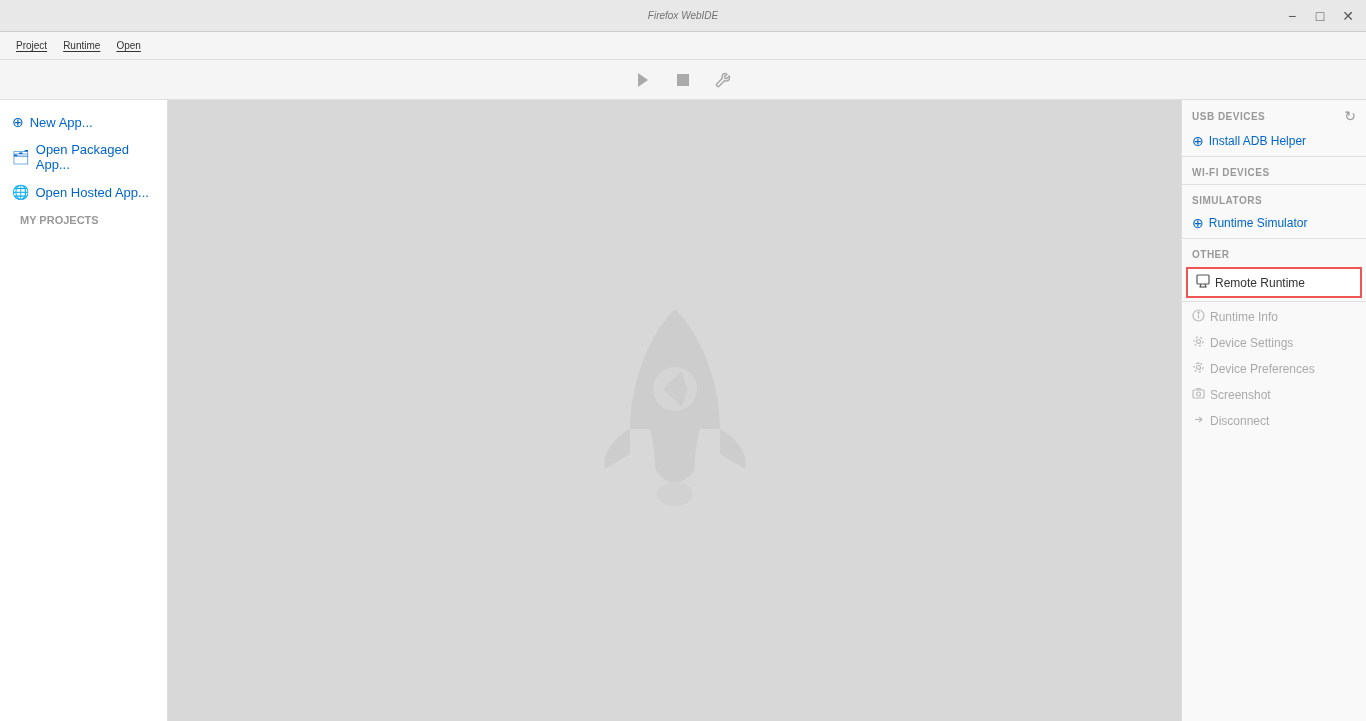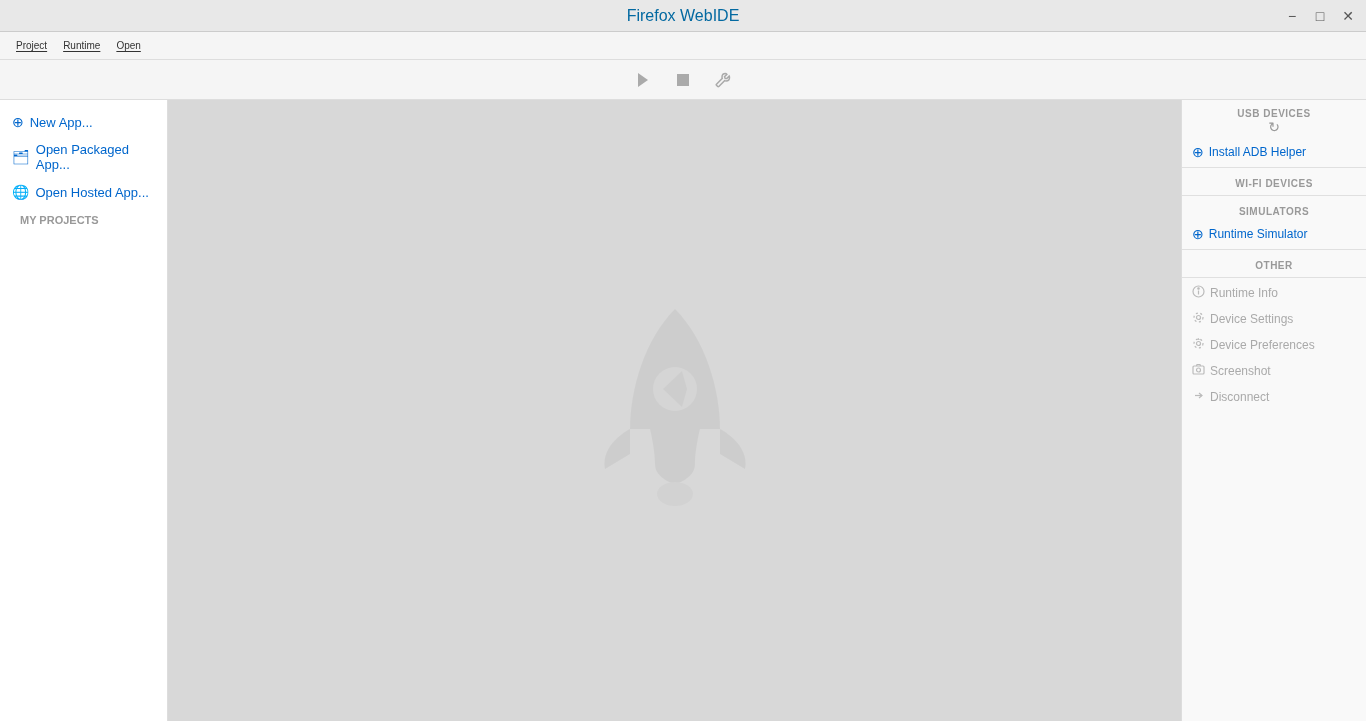--- a/index.html
+++ b/index.html
@@ -19,22 +19,23 @@
       background: #e8e8e8;
       height: 32px;
       display: flex;
       align-items: center;
       justify-content: center;
       position: relative;
       border-bottom: 1px solid #ccc;
       flex-shrink: 0;
     }
     .title-bar-title {
-      font-size: 16px;
-      color: #0369a1;
+      font-size: 10px;
+      color: #737373;
+      font-style: italic;
     }
     .title-bar-controls {
       position: absolute;
       right: 8px;
       display: flex;
       gap: 8px;
       align-items: center;
     }
     .title-btn {
       width: 20px;
@@ -157,21 +158,20 @@
     .right-section-header {
       padding: 8px 10px 4px;
       font-size: 10px;
       color: #999;
       text-transform: uppercase;
       font-weight: bold;
       letter-spacing: 0.5px;
       display: flex;
       align-items: center;
       justify-content: space-between;
-      flex-direction: column;
     }
     .refresh-btn {
       cursor: pointer;
       color: #999;
       font-size: 14px;
       border: none;
       background: none;
     }
     .right-item {
       display: flex;
@@ -325,20 +325,31 @@
     <div class="right-item">
       <span class="item-icon">⊕</span>
       <span>Runtime Simulator</span>
     </div>
     <hr class="right-section-divider">
 
     <div class="right-section-header">
       <span>OTHER</span>
     </div>
 
+    <div class="remote-runtime-item">
+      <span class="item-icon">
+        <svg width="14" height="14" viewBox="0 0 14 14" fill="none" stroke="#555" stroke-width="1.2">
+          <rect x="1" y="1" width="12" height="9" rx="1"></rect>
+          <line x1="5" y1="10" x2="4" y2="13"></line>
+          <line x1="9" y1="10" x2="10" y2="13"></line>
+          <line x1="3.5" y1="13" x2="10.5" y2="13"></line>
+        </svg>
+      </span>
+      <span>Remote Runtime</span>
+    </div>
 
     <hr class="right-section-divider">
 
     <div class="right-item-gray">
       <span class="item-icon">
         <svg width="13" height="13" viewBox="0 0 13 13" fill="none" stroke="#bbb" stroke-width="1.2">
           <circle cx="6.5" cy="6.5" r="5.5"></circle>
           <line x1="6.5" y1="5.5" x2="6.5" y2="9.5"></line>
           <circle cx="6.5" cy="3.5" r="0.7" fill="#bbb"></circle>
         </svg>

